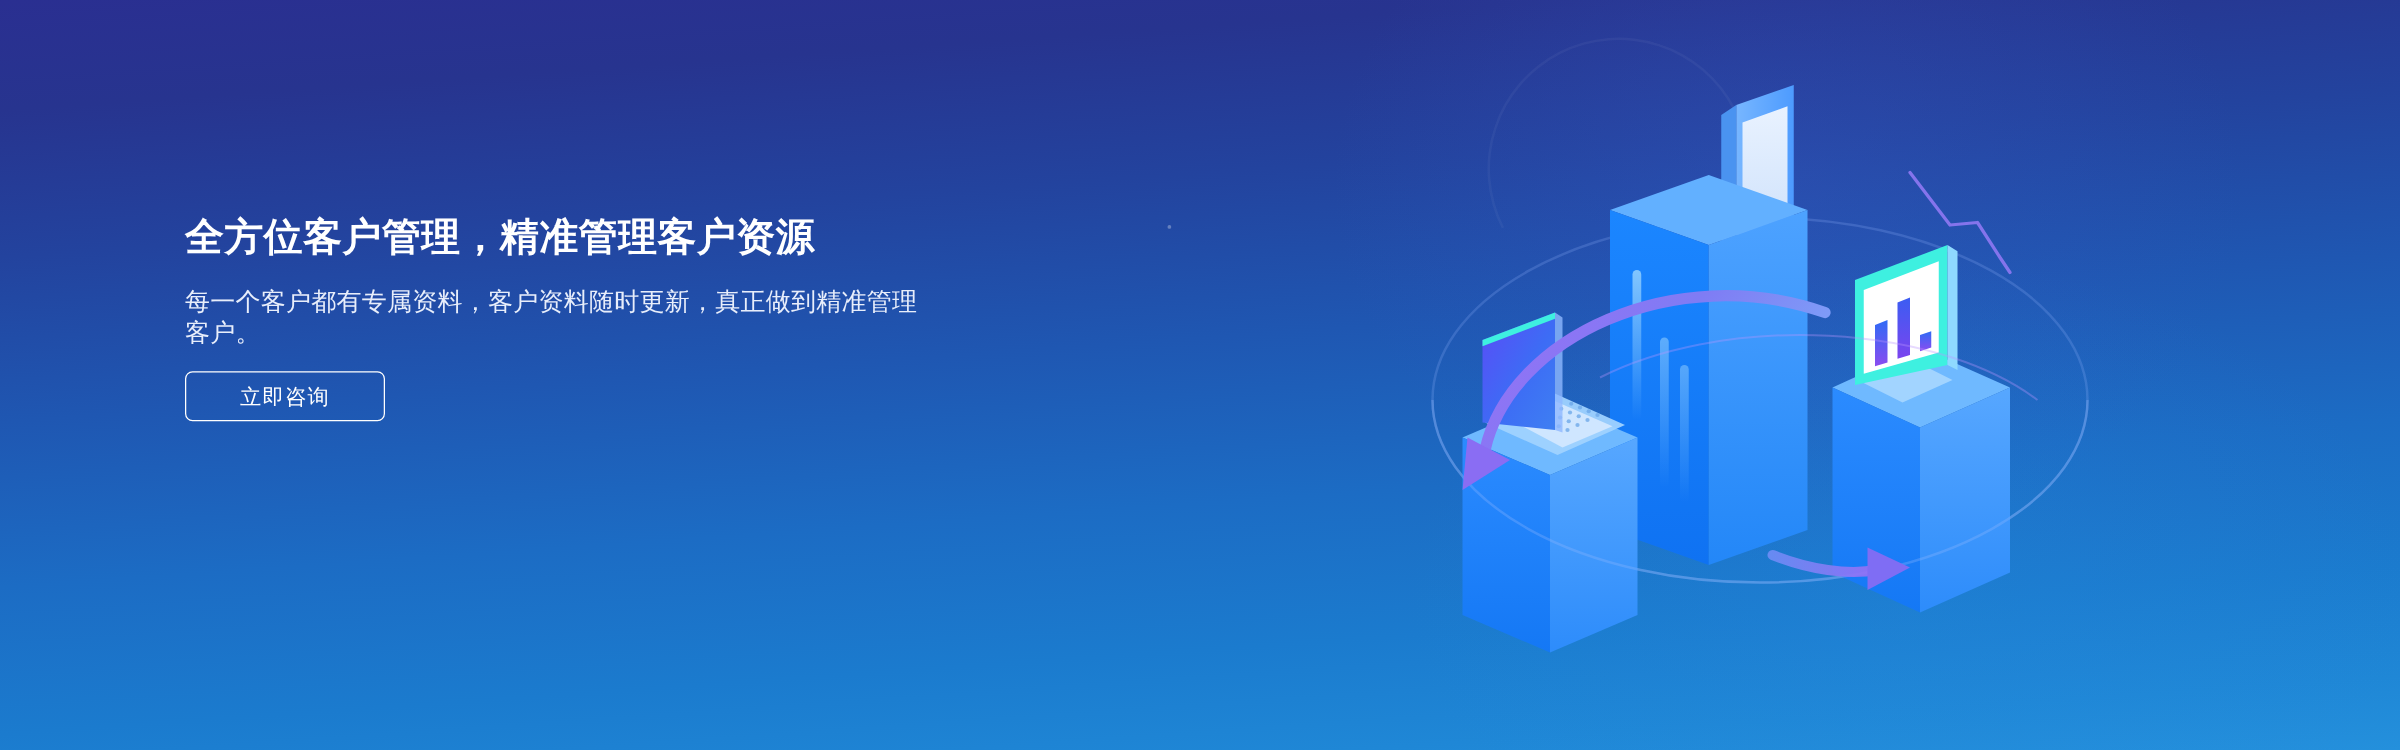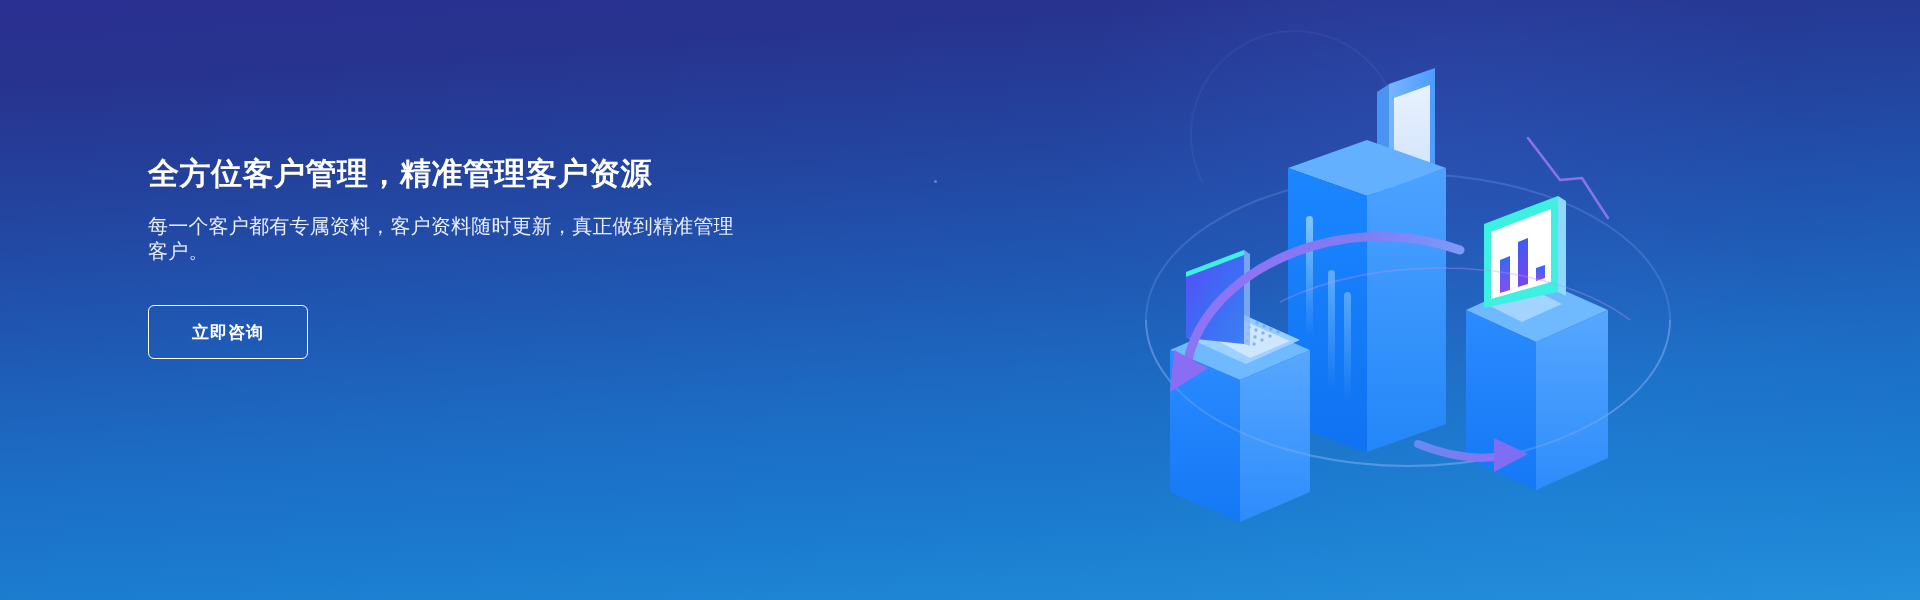--- a/index.html
+++ b/index.html
@@ -61,21 +61,21 @@
     width: 3px; height: 3px;
     border-radius: 50%;
     background: rgba(255,255,255,0.30);
     pointer-events: none;
   }
 
   
   .copy {
     position: absolute;
     left: 148px;
-    top: 152px;
+    top: 168px;
     width: 640px;
   }
   .headline {
     margin: 0;
     font-size: 31px;
     line-height: 44px;
     font-weight: bold;
     color: #ffffff;
     letter-spacing: 0.5px;
     white-space: nowrap;
@@ -85,33 +85,32 @@
     font-size: 20px;
     line-height: 25px;
     color: #e8eefb;
     width: 600px;
     letter-spacing: 0.2px;
   }
   .cta {
     display: inline-flex;
     align-items: center;
     justify-content: center;
-    margin-top: 41px;
+    margin-top: 17px;
     width: 160px;
-    height: 54px;
+    height: 40px;
     border: 1.5px solid #ffffff;
     border-radius: 6px;
     background: transparent;
     color: #ffffff;
     font-size: 17px;
     letter-spacing: 1px;
     font-family: inherit;
     cursor: pointer;
     padding: 0;
-    font-weight: bold;
   }
 
   
   .art {
     position: absolute;
     left: 1130px;
     top: 20px;
     width: 560px;
     height: 560px;
   }

